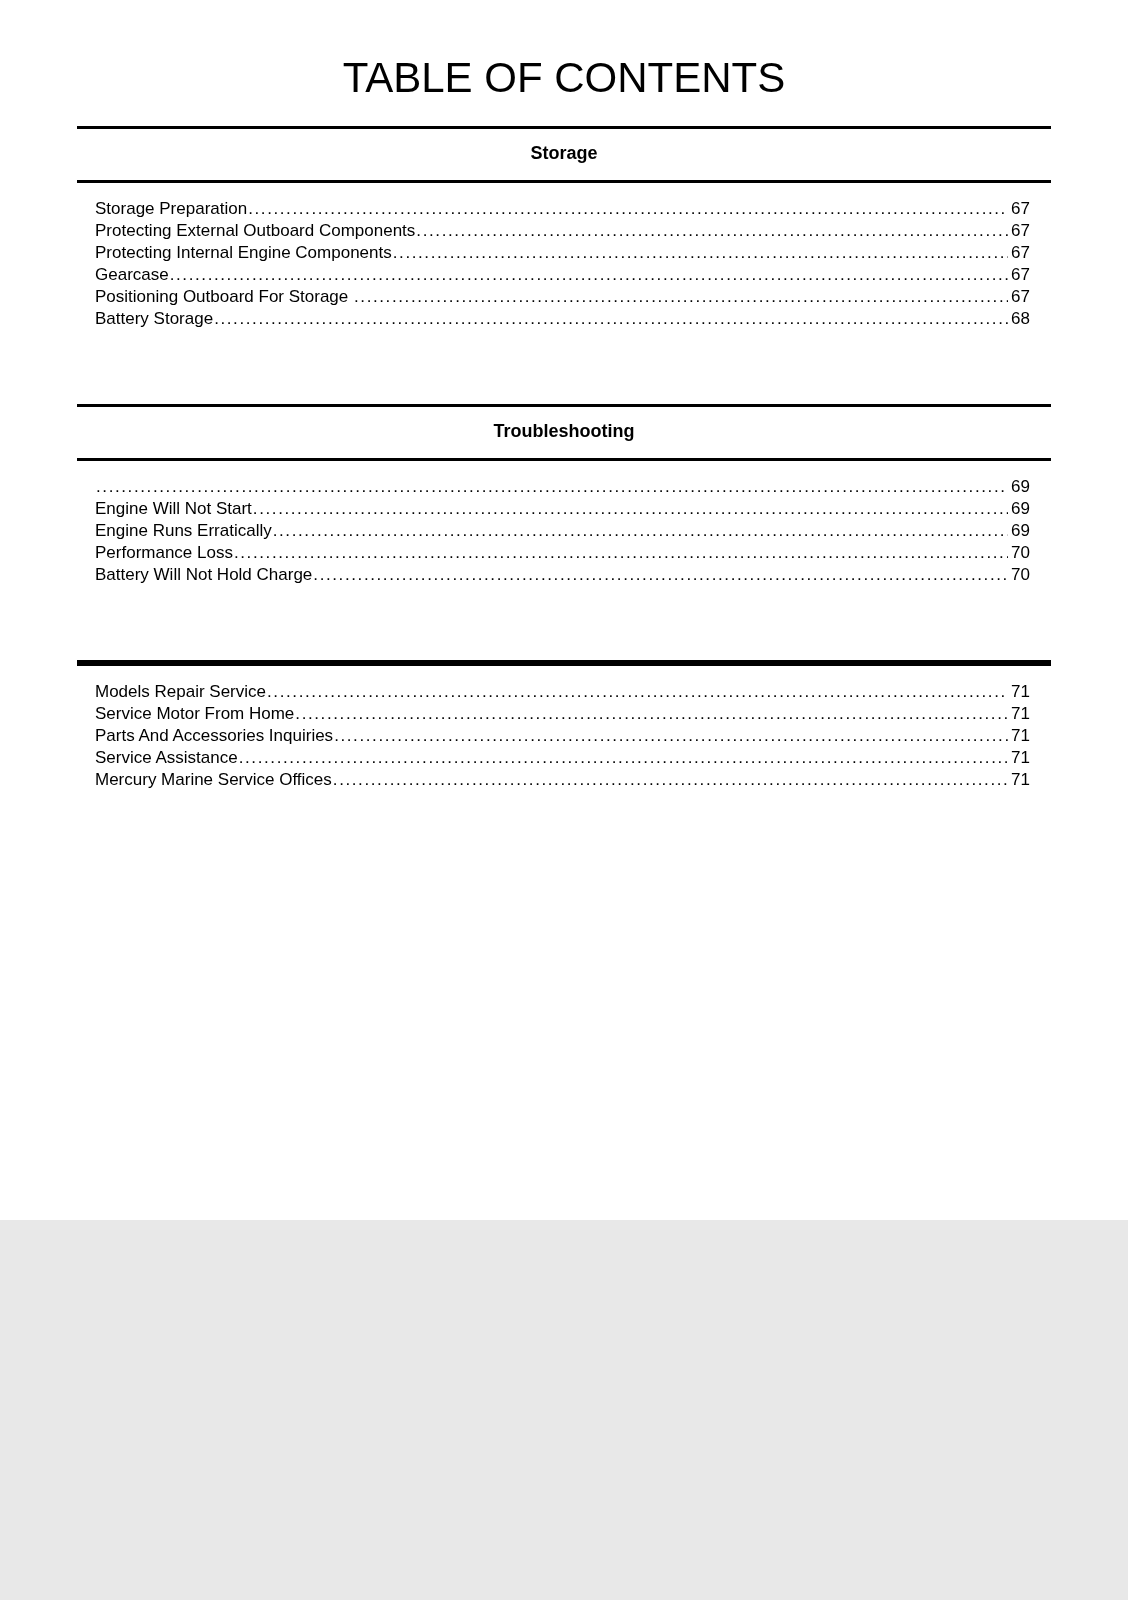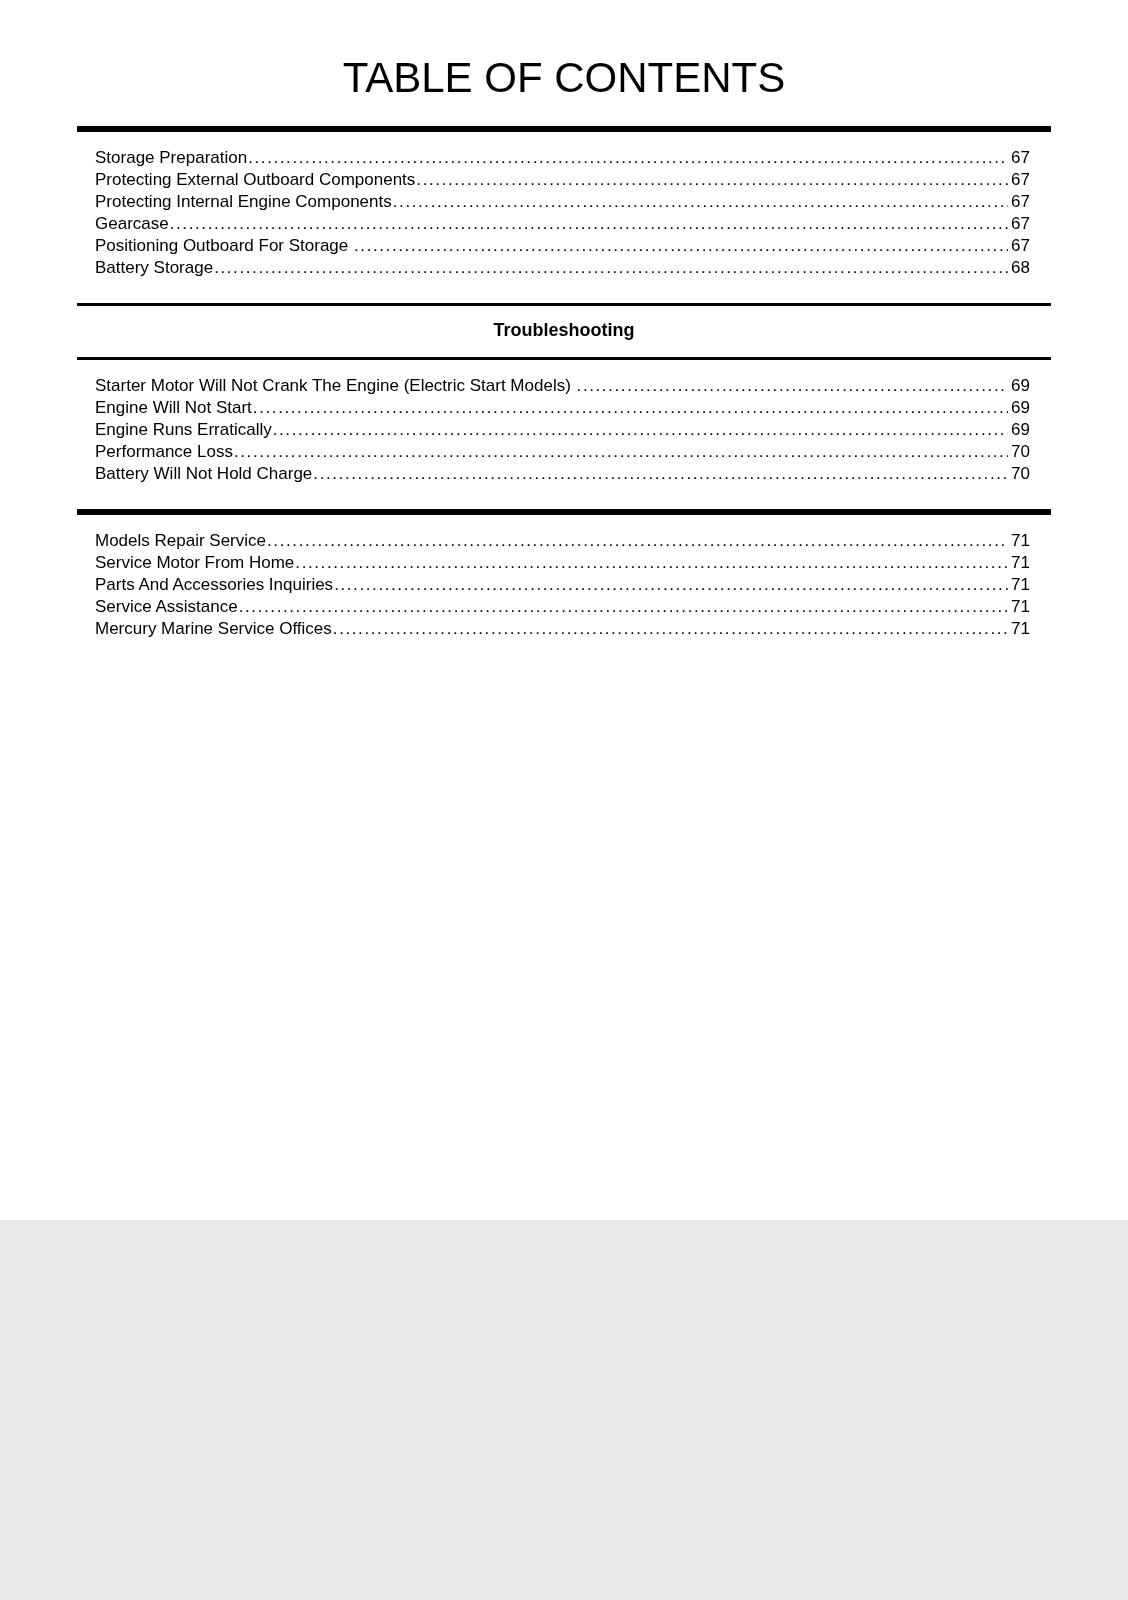--- a/index.html
+++ b/index.html
@@ -19,21 +19,21 @@
     padding-top: 54px;
   }
   .title {
     margin: 0;
     font-size: 42px;
     line-height: 48px;
     font-weight: 400;
     text-align: center;
     white-space: nowrap;
   }
-  .toc-section { margin-top: 24px; }
+  .toc-section { margin-top: 74px; }
   #sections > .toc-section:first-child { margin-top: 24px; }
   .rule {
     height: 3px;
     background: #000;
   }
   .section-heading {
     font-size: 18px;
     font-weight: bold;
     line-height: 20px;
     text-align: center;
@@ -69,20 +69,21 @@
 </style>
 </head>
 <body>
 
 <div class="page">
   <div class="content">
     <h1 class="title">TABLE OF CONTENTS</h1>
     <div id="sections">
         <section class="toc-section">
           <div class="rule"></div>
+          <div class="section-heading">Storage</div>
           <div class="rule"></div>
           <div class="entries">
             <div class="toc-row">
               <span class="toc-title">Storage Preparation</span>
               <span class="toc-dots">................................................................................................................................................................................................................................................................................................................................................................................................................</span>
               <span class="toc-page">67</span>
             </div>
             <div class="toc-row">
               <span class="toc-title">Protecting External Outboard Components</span>
               <span class="toc-dots">................................................................................................................................................................................................................................................................................................................................................................................................................</span>
@@ -109,21 +110,20 @@
               <span class="toc-page">68</span>
             </div>
           </div>
         </section>
         <section class="toc-section">
           <div class="rule"></div>
           <div class="section-heading">Troubleshooting</div>
           <div class="rule"></div>
           <div class="entries">
             <div class="toc-row">
-              <span class="toc-title">Starter Motor Will Not Crank The Engine (Electric Start Models) </span>
               <span class="toc-dots">................................................................................................................................................................................................................................................................................................................................................................................................................</span>
               <span class="toc-page">69</span>
             </div>
             <div class="toc-row">
               <span class="toc-title">Engine Will Not Start</span>
               <span class="toc-dots">................................................................................................................................................................................................................................................................................................................................................................................................................</span>
               <span class="toc-page">69</span>
             </div>
             <div class="toc-row">
               <span class="toc-title">Engine Runs Erratically</span>

